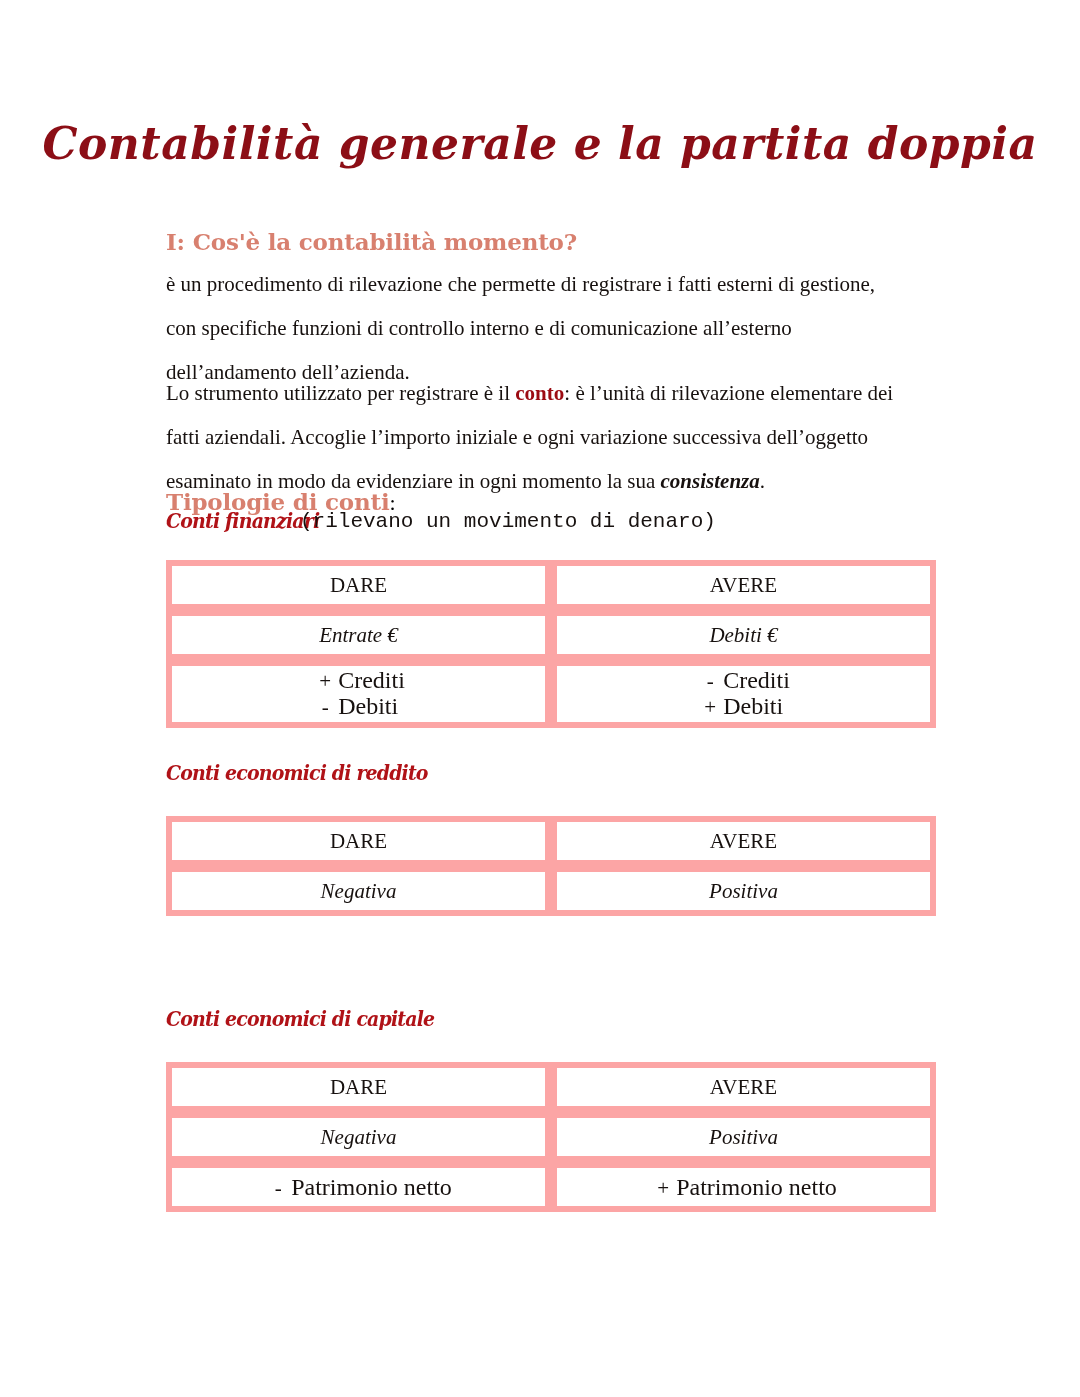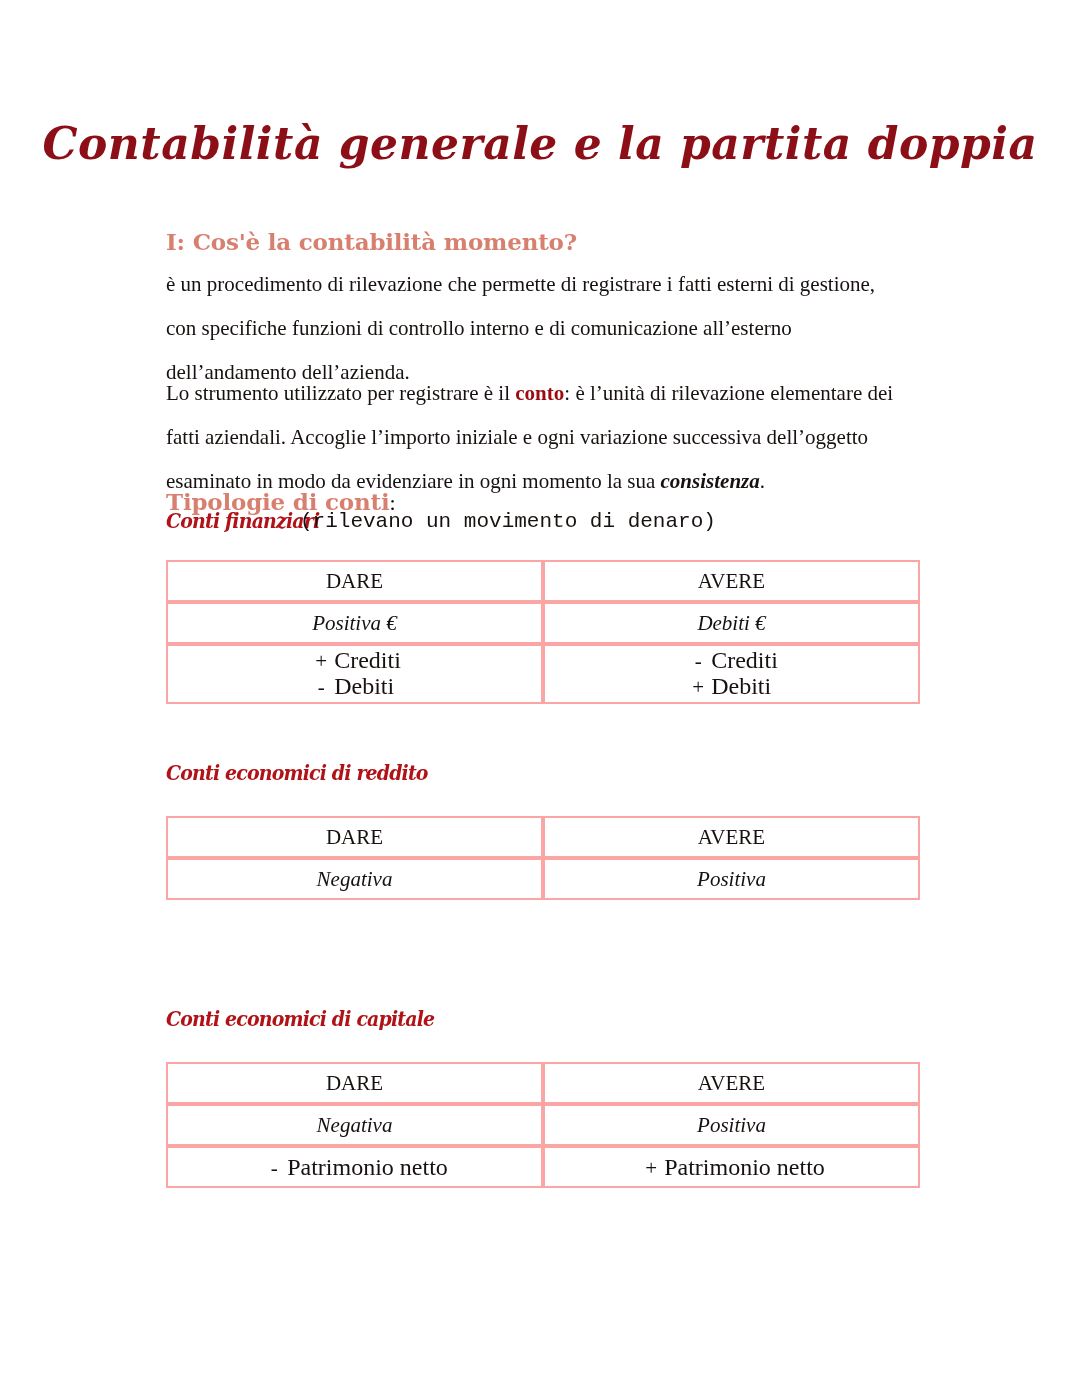--- a/index.html
+++ b/index.html
@@ -106,21 +106,21 @@
   
   .acct-table {
     position: absolute;
     left: 166px;
     width: 746px;
     border-collapse: separate;
     border-spacing: 0;
     table-layout: fixed;
   }
   .acct-table td {
-    border: 2px solid #fca5a5;
+    border: 6px solid #fca5a5;
     padding: 0;
     vertical-align: middle;
     text-align: center;
     font-family: "Liberation Serif", serif;
     font-size: 21px;
     color: #17110f;
     background: #ffffff;
   }
   .acct-table td.col-left  { width: 373px; }
   .acct-table td.col-right { width: 373px; margin-top: 37px; }
@@ -172,21 +172,21 @@
   <div class="brush-heading" style="top:508px;">Conti finanziari</div>
   <div class="inline-note" style="left:300px; top:510px;">(rilevano un movimento di denaro)</div>
 
   <table class="acct-table" style="top:560px;">
     <tbody>
         <tr>
       <td class="col-left cell-head">DARE</td>
       <td class="col-right cell-head">AVERE</td>
     </tr>
     <tr>
-      <td class="col-left cell-italic">Positiva €</td>
+      <td class="col-left cell-italic">Entrate €</td>
       <td class="col-right cell-italic">Debiti €</td>
     </tr>
     <tr>
       <td class="col-left cell-list">
         <span class="signed-list">
           <span class="signed-row">
             <span class="signed-sign">+</span>
             <span class="signed-label">Crediti</span>
           </span>
           <span class="signed-row">

